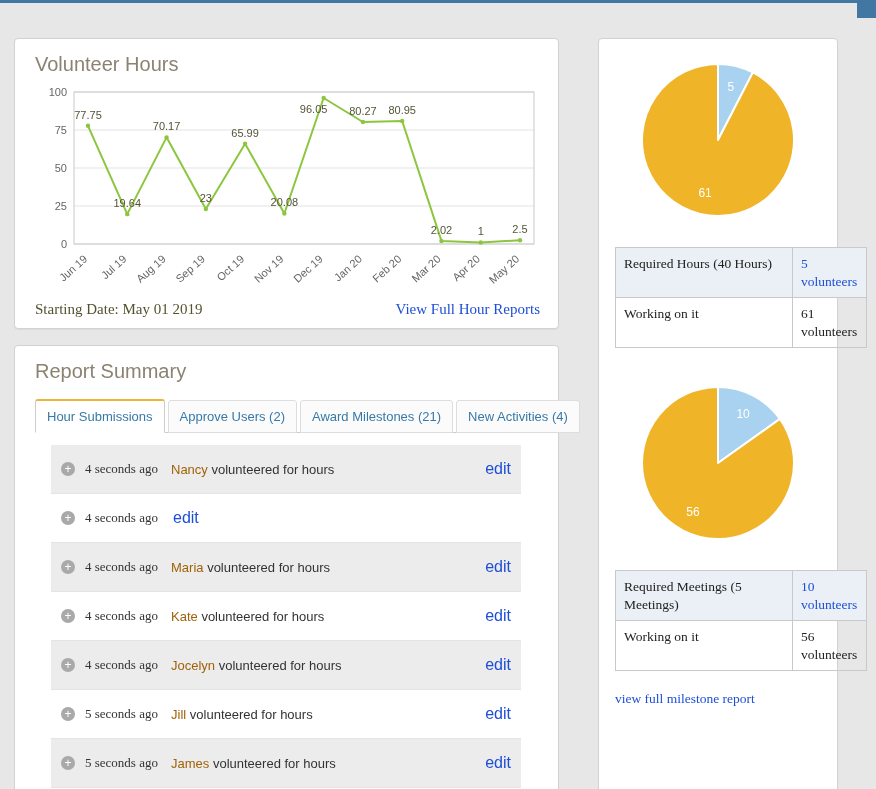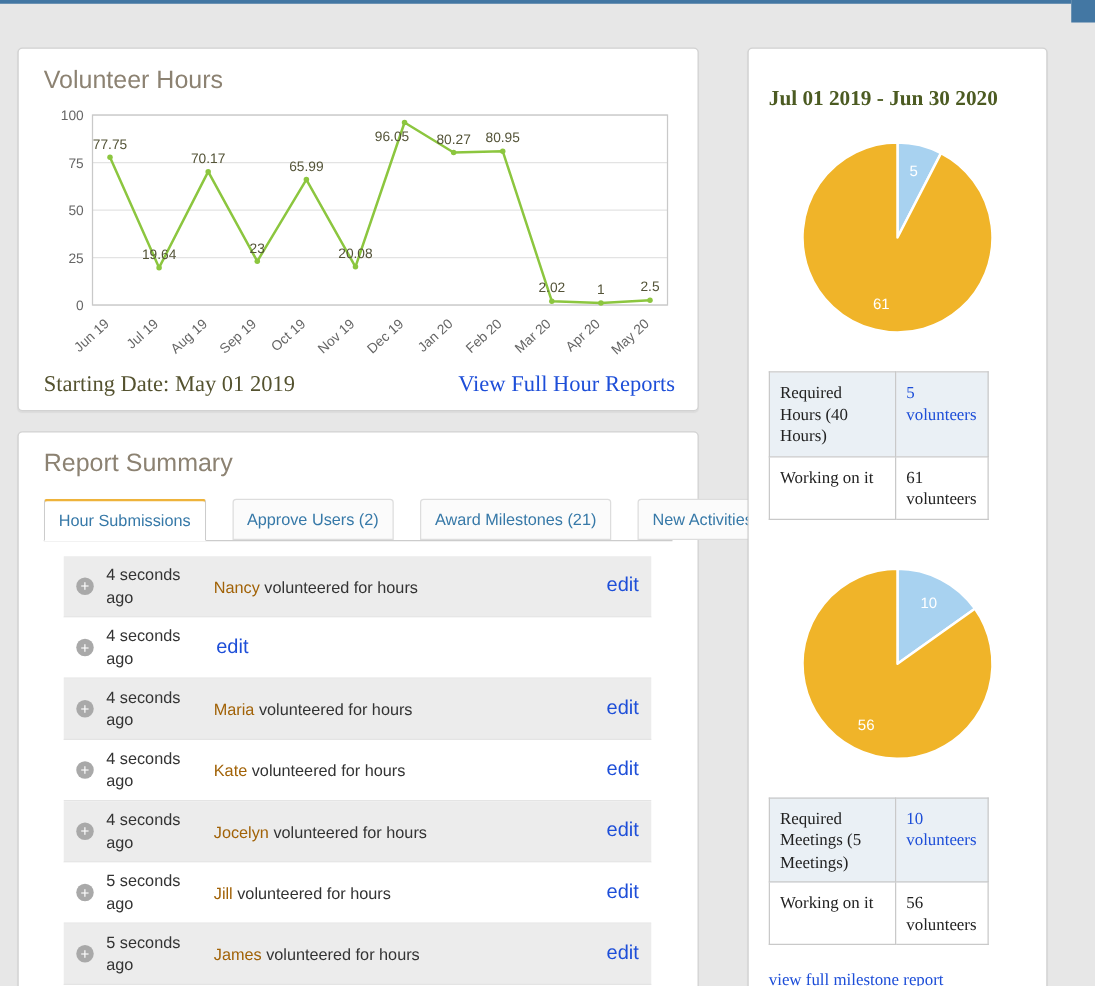--- a/index.html
+++ b/index.html
@@ -19,56 +19,56 @@
     box-shadow: 0 1px 1px rgba(0,0,0,.05);
   }
   .panel-title { margin: 14px 0 0 20px; font-size: 20px; font-weight: 400; color: #8c8272; }
 
   
   #panel-hours { left: 14px; top: 38px; width: 545px; height: 291px; }
   #line-chart { display: block; margin: 6px 0 0 14px; }
   .hours-footer {
     position: absolute; left: 20px; right: 18px; bottom: 10px;
     display: flex; justify-content: space-between; align-items: baseline;
-    font-family: "Liberation Serif", serif; font-size: 18px;
+    font-family: "Liberation Serif", serif; font-size: 15px;
   }
   .starting-date { color: #54522f; }
   a.link { color: #1d4ed8; text-decoration: none; cursor: pointer; }
 
   
   #panel-report { left: 14px; top: 345px; width: 545px; height: 512px; }
-  .tabs { display: flex; gap: 21px; margin: 16px 20px 0 20px; border-bottom: 1px solid #ccc; align-items: flex-start; }
+  .tabs { display: flex; gap: 3px; margin: 16px 20px 0 20px; border-bottom: 1px solid #ccc; align-items: center; }
   .tab {
     font-size: 13px; color: #3779a8; background: #fbfbfb;
     border: 1px solid #ddd; border-radius: 3px 3px 0 0;
     padding: 8px 11px; margin-bottom: -1px; cursor: pointer; white-space: nowrap;
   }
   .tab.active { background: #fff; border-color: #ccc; border-top: 2px solid #eeb33b; border-bottom-color: #fff; }
   .activity-list { margin: 12px 37px 0 36px; }
   .activity-row {
     display: flex; align-items: center; min-height: 49px;
     padding: 4px 10px 4px 8px; border-bottom: 1px solid #e4e4e4; background: #fff;
   }
   .activity-row:nth-child(odd) { background: #ececec; }
   .plus-icon {
     flex: 0 0 14px; height: 14px; width: 14px; border-radius: 50%;
     background: #a9a9a9; color: #fff; font-size: 12px; line-height: 14px;
     text-align: center; margin: 0 10px 0 2px; cursor: pointer;
   }
-  .activity-time { flex: 0 0 76px; font-size: 13px; color: #333; line-height: 1.35; }
+  .activity-time { flex: 0 0 76px; font-size: 13px; color: #333; line-height: 1.35; font-family: Liberation Serif, serif; }
   .activity-desc { flex: 1 1 auto; margin-left: 10px; font-size: 13px; color: #333; }
   .name-link { color: #a16207; cursor: pointer; text-decoration: none; }
   .edit-link { flex: 0 0 auto; margin-left: 12px; font-size: 16px; }
 
   
   #panel-milestones { left: 598px; top: 38px; width: 240px; height: 880px; }
   .date-range { margin: 30px 16px 0; font-family: "Liberation Serif", serif; font-size: 17px; font-weight: 700; color: #4c5b22; }
   .pie-wrap { display: flex; justify-content: center; margin-top: 16px; }
   .pie-wrap.second { margin-top: 30px; align-items: flex-end; }
-  .milestone-table { width: 176px; margin: 22px 16px 0; border-collapse: collapse; }
+  .milestone-table { width: 252px; margin: 22px 16px 0; border-collapse: collapse; }
   .milestone-table td {
     border: 1px solid #c9c9c9; padding: 7px 8px;
     font-family: "Liberation Serif", serif; font-size: 13.5px; color: #222;
     vertical-align: top; line-height: 1.3;
   }
   .milestone-table tr:first-child td { background: #eaf0f5; }
   .milestone-table td.val-cell { width: 74px; }
   .milestone-report-link {
     display: inline-block; margin: 20px 16px 0;
     font-family: "Liberation Serif", serif; font-size: 13.5px; text-decoration: underline;
@@ -185,21 +185,20 @@
       <div class="activity-row">
       <span class="plus-icon">+</span>
       <span class="activity-time">5 seconds ago</span>
       <span class="activity-desc"><a class="name-link">James</a> <span class="action-text">volunteered for hours</span></span>
       <a class="link edit-link">edit</a>
     </div>
     </div>
 </section>
 
 <section class="panel" id="panel-milestones">
-  <h3 class="date-range">Jul 01 2019 - Jun 30 2020</h3>
 
   <div class="pie-wrap">
       <svg viewBox="0 0 170 170" width="170" height="170">
         <path d="M 85 85 L 85 9 A 76 76 0 0 1 119.82521565128319 17.44850590222582 Z" fill="#a8d2f0" stroke="#fff" stroke-width="2" stroke-linejoin="round"></path>
         <text x="97.90072895107586" y="35.822470981335805" text-anchor="middle" font-size="12" fill="#fff">5</text>
         <path d="M 85 85 L 119.82521565128319 17.44850590222582 A 76 76 0 1 1 84.99999999999999 9 Z" fill="#f0b429" stroke="#fff" stroke-width="2" stroke-linejoin="round"></path>
         <text x="72.09927104892415" y="142.1775290186642" text-anchor="middle" font-size="12" fill="#fff">61</text>
       </svg>
     </div>
   <table class="milestone-table">

